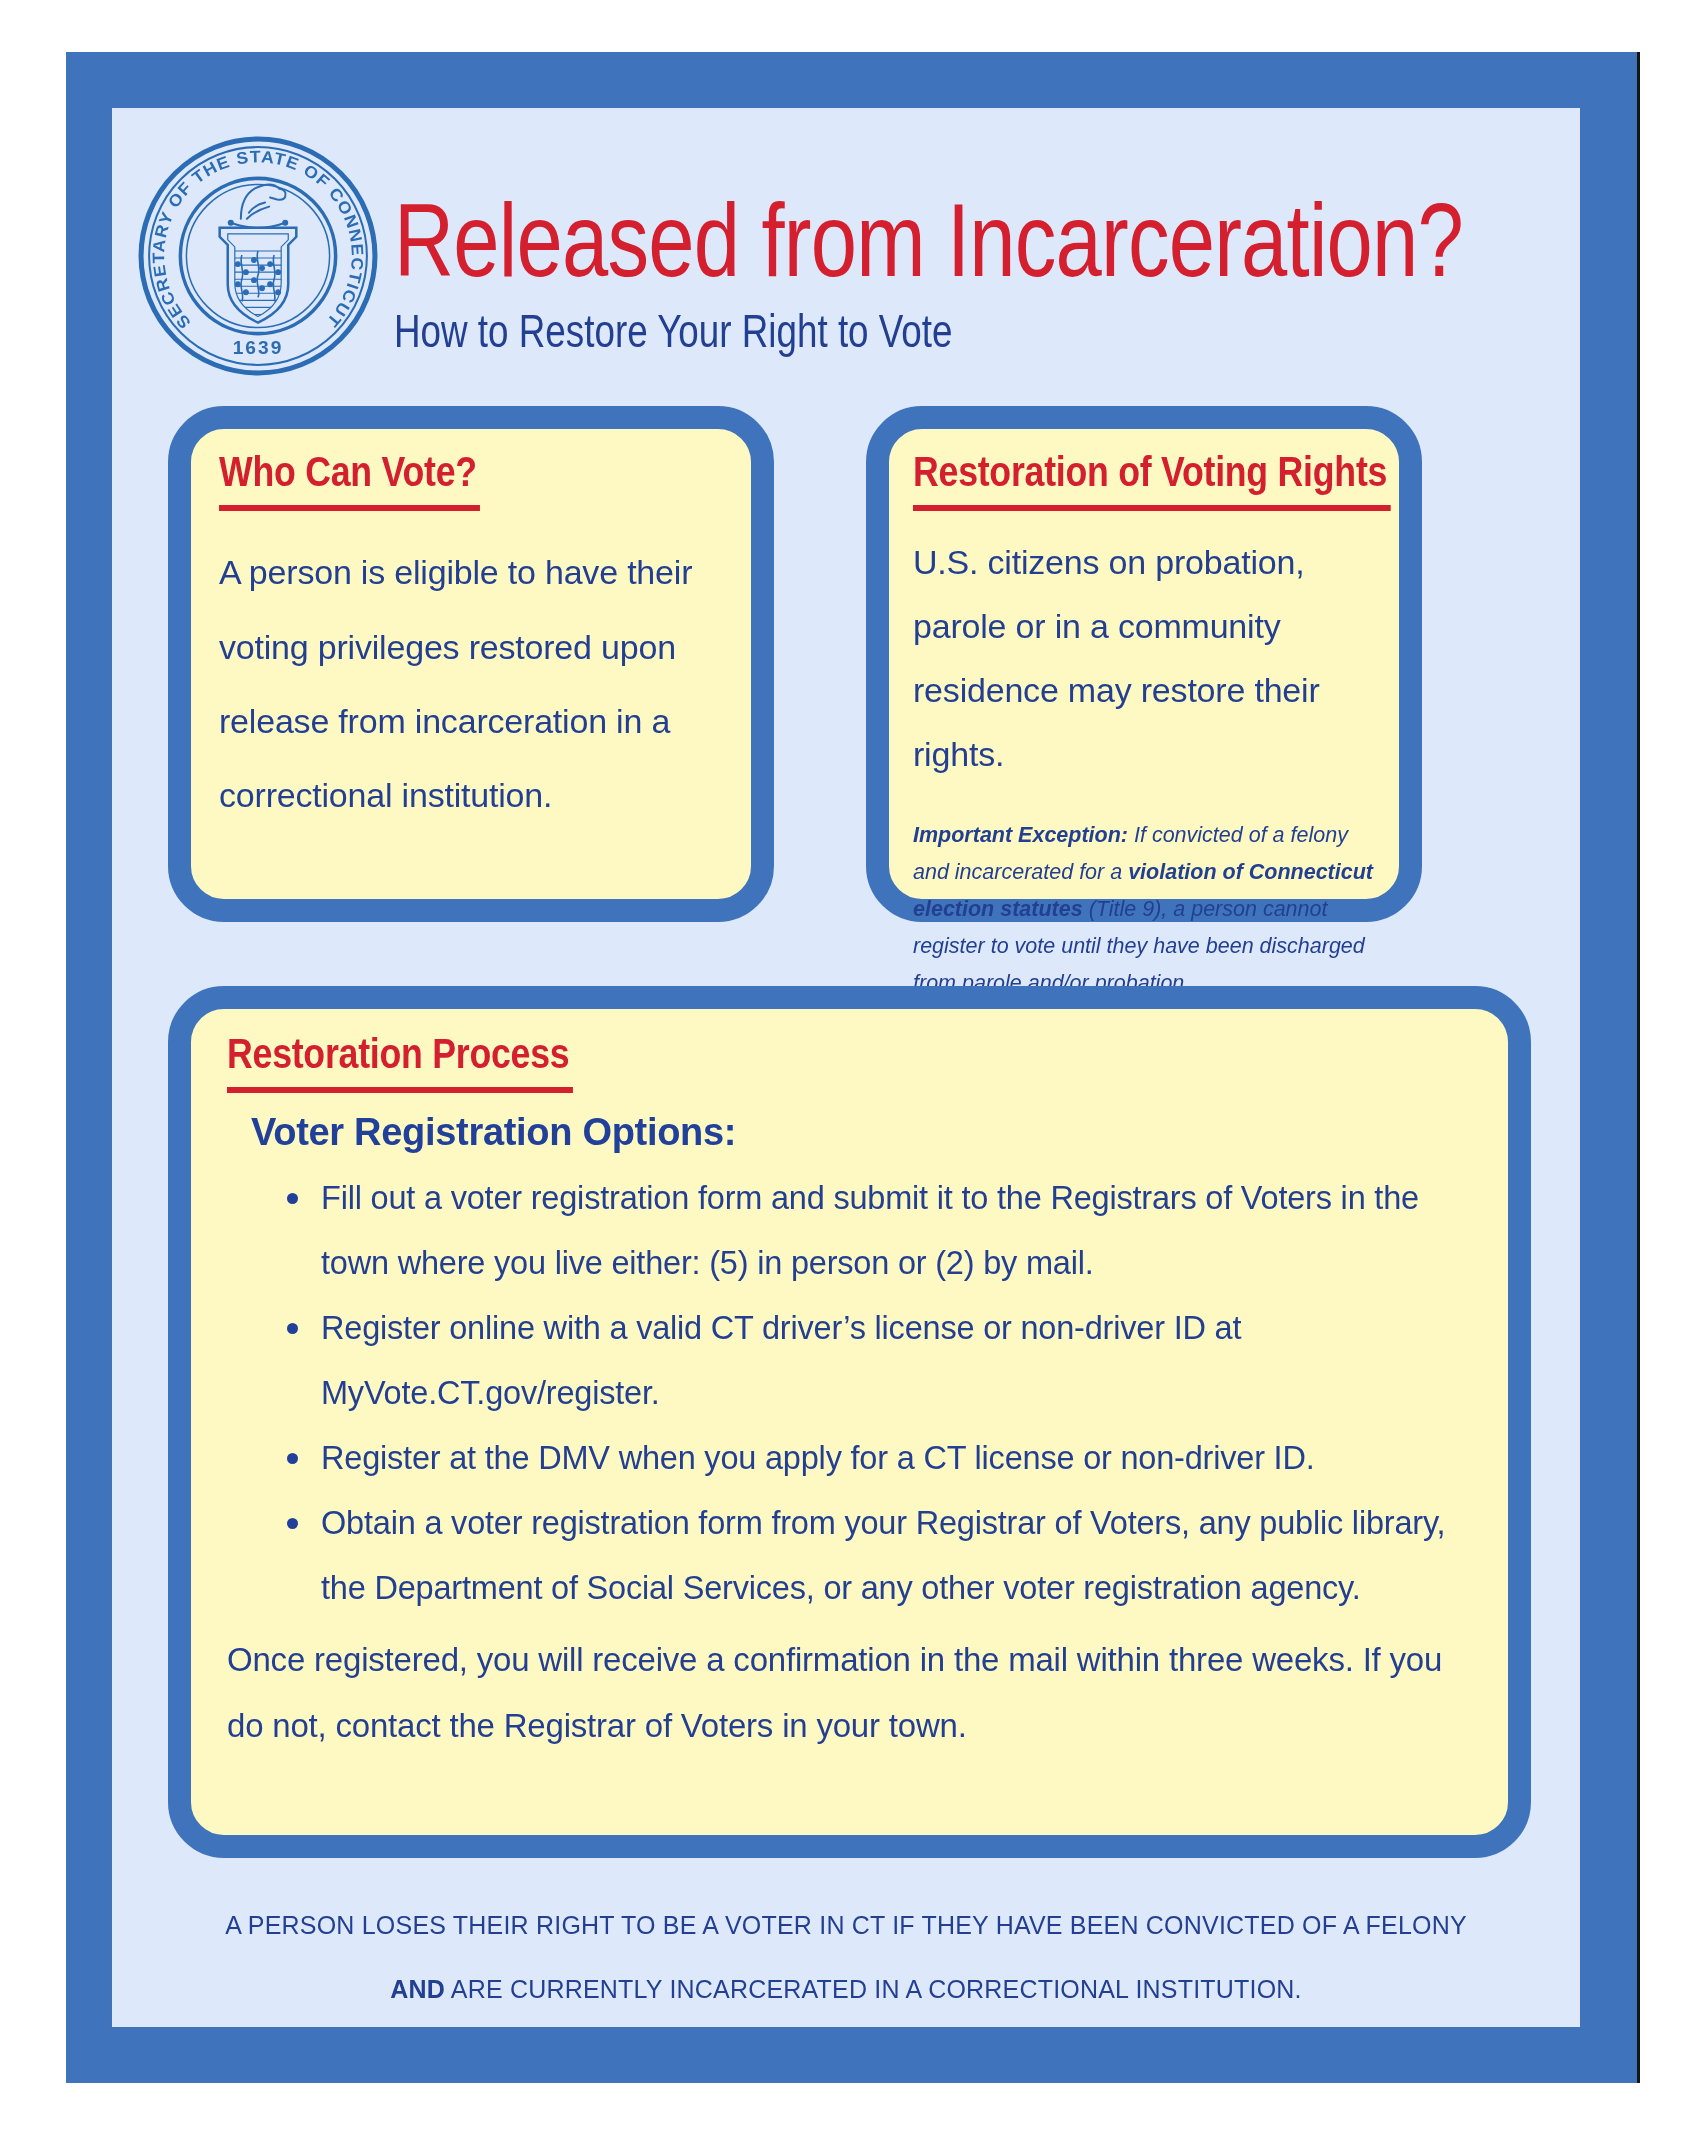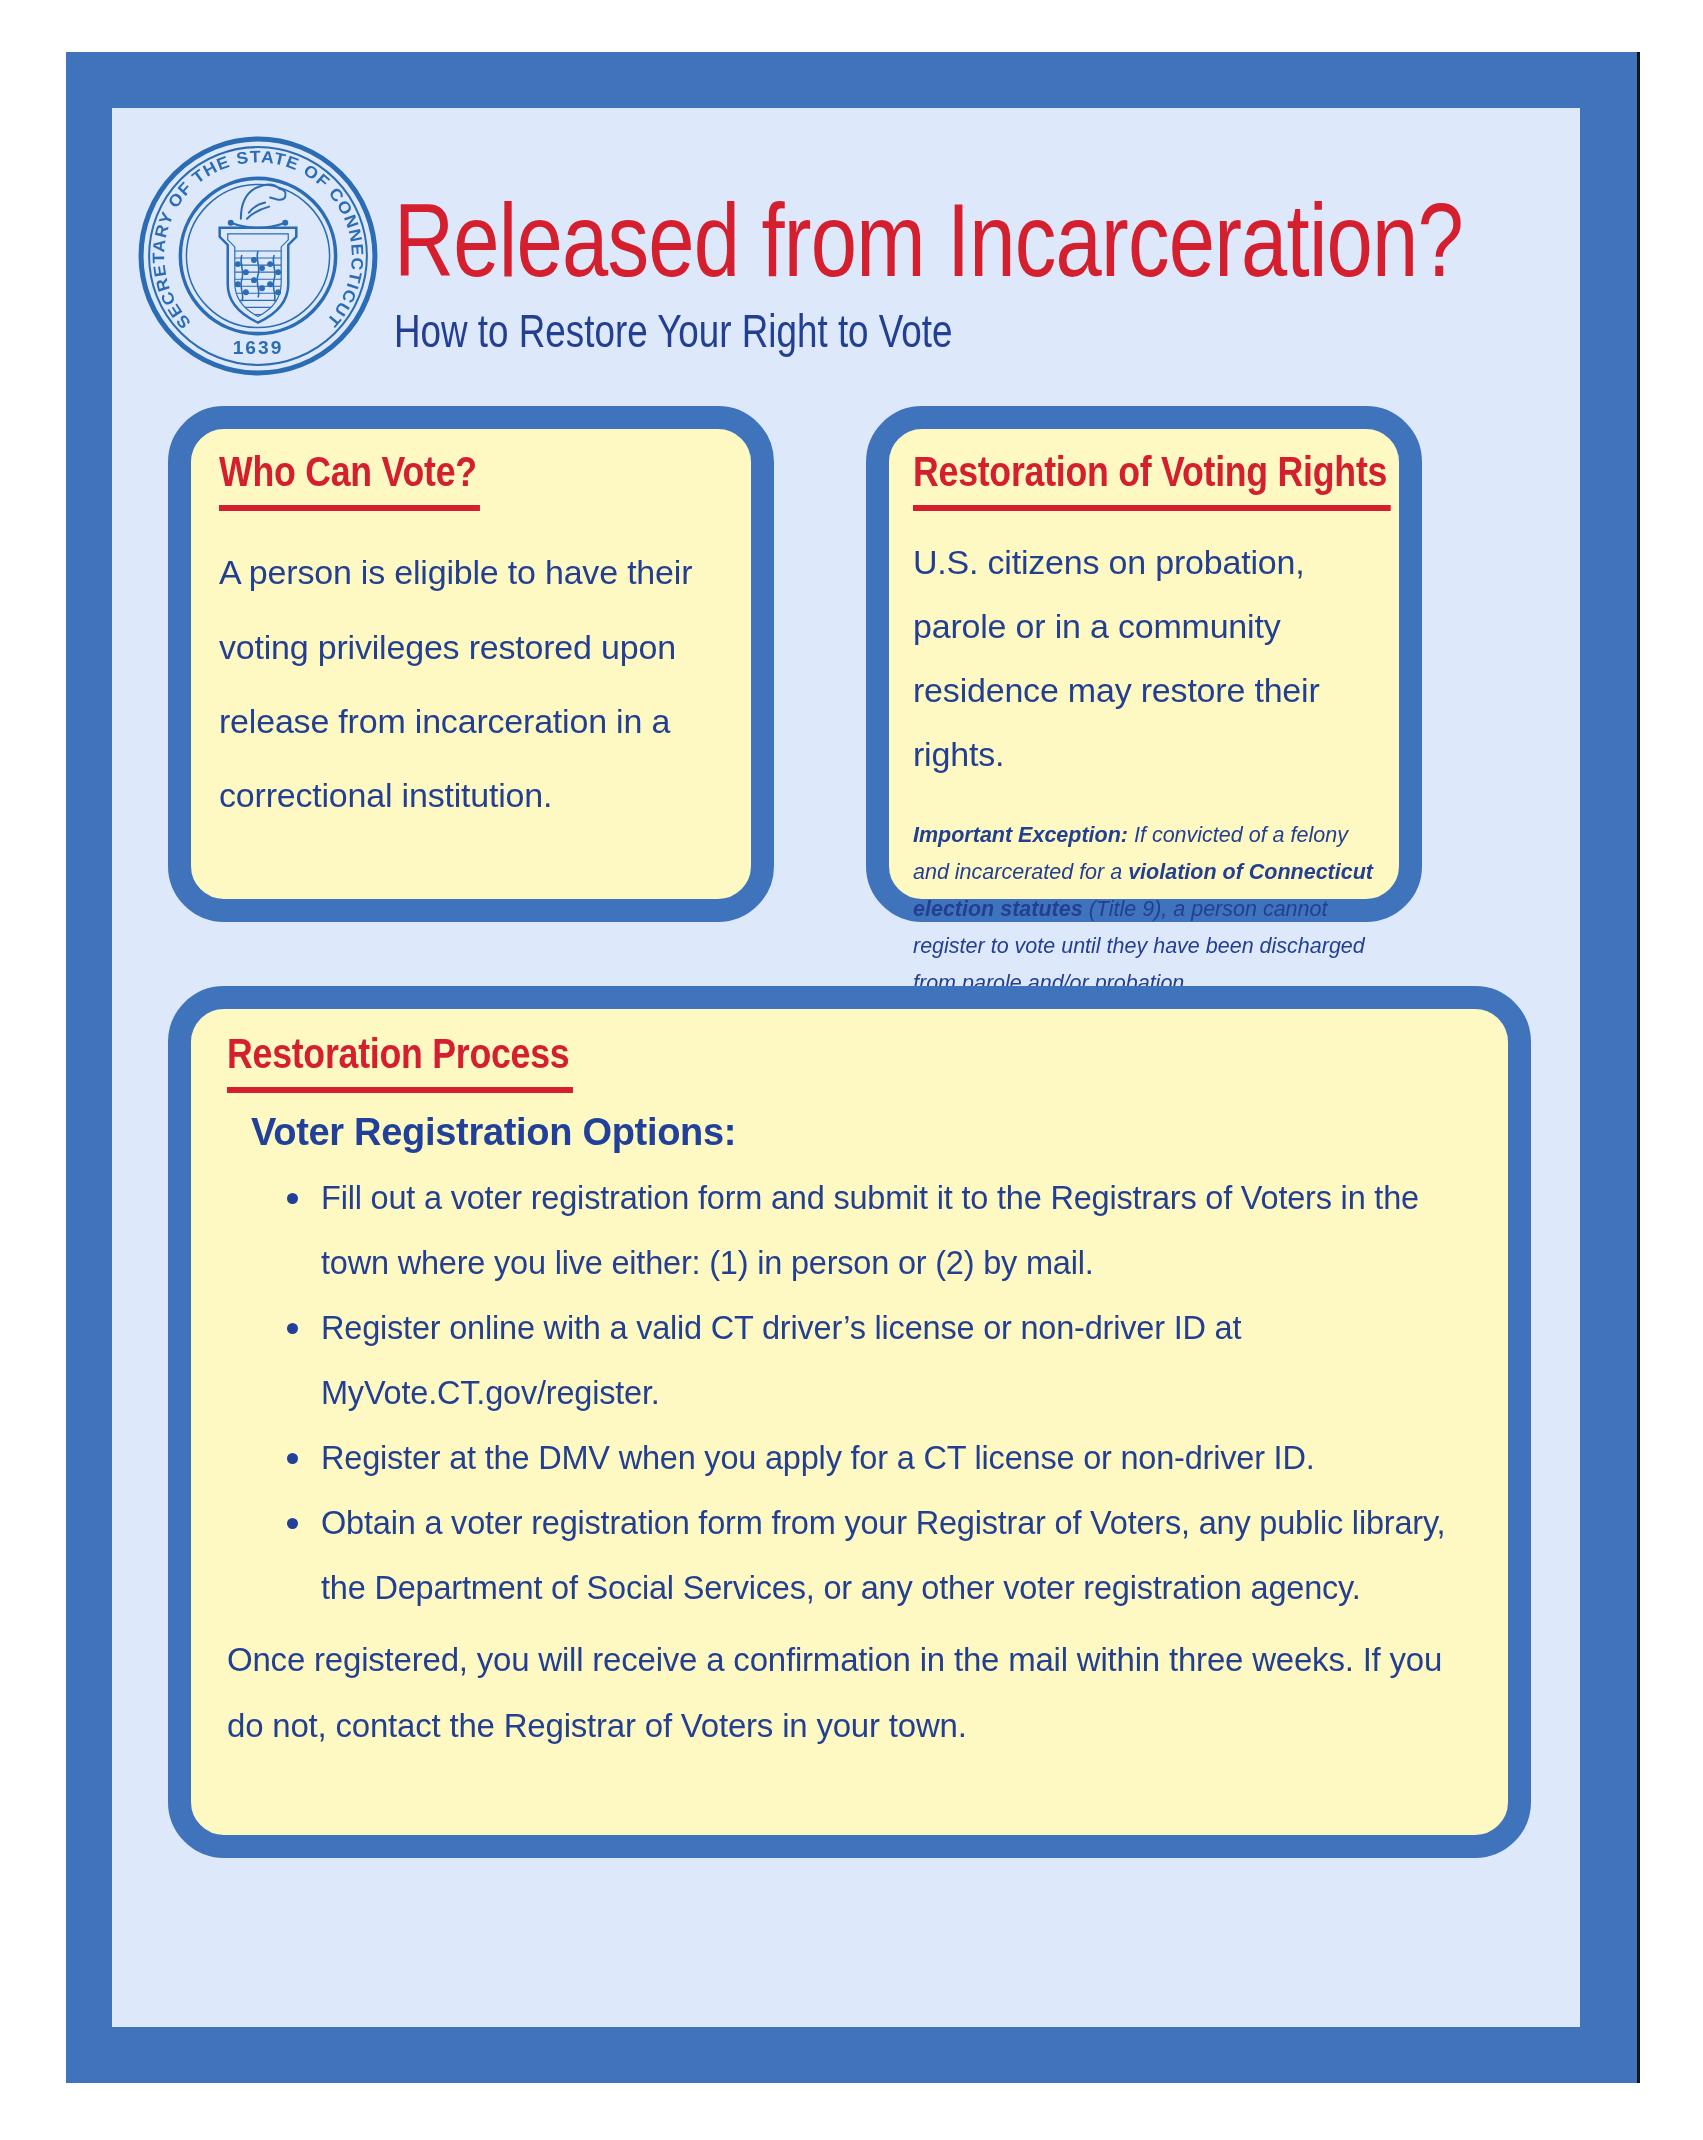--- a/index.html
+++ b/index.html
@@ -109,24 +109,28 @@
       <section class="card card-rights">
         <h2 class="red-h"><span class="condensed h">Restoration of Voting Rights</span></h2>
         <p class="body body-blue">U.S. citizens on probation, parole or in a community residence may restore their rights.</p>
         <p class="exc body-blue"><b>Important Exception:</b><span> If convicted of a felony and incarcerated for a </span><b>violation of Connecticut election statutes</b><span> (Title 9), a person cannot register to vote until they have been discharged from parole and/or probation.</span></p>
       </section>
 
       <section class="card card-process">
         <h2 class="red-h"><span class="condensed h">Restoration Process</span></h2>
         <div class="sub-h">Voter Registration Options:</div>
         <div class="bullets">
-          <div class="bullet">Fill out a voter registration form and submit it to the Registrars of Voters in the town where you live either: (1) in person or (2) by mail.</div>
+          <div class="bullet">Fill out a voter registration form and submit it to the Registrars of Voters in the town where you live either: (5) in person or (2) by mail.</div>
           <div class="bullet">Register online with a valid CT driver’s license or non-driver ID at MyVote.CT.gov/register.</div>
           <div class="bullet">Register at the DMV when you apply for a CT license or non-driver ID.</div>
           <div class="bullet">Obtain a voter registration form from your Registrar of Voters, any public library, the Department of Social Services, or any other voter registration agency.</div>
         </div>
         <p class="closing">Once registered, you will receive a confirmation in the mail within three weeks. If you do not, contact the Registrar of Voters in your town.</p>
       </section>
 
+      <div class="footer">
+        <div>A PERSON LOSES THEIR RIGHT TO BE A VOTER IN CT IF THEY HAVE BEEN CONVICTED OF A FELONY</div>
+        <div><b>AND</b><span> ARE CURRENTLY INCARCERATED IN A CORRECTIONAL INSTITUTION.</span></div>
+      </div>
 
     </div>
   </div>
 </div>
 
 </body></html>

